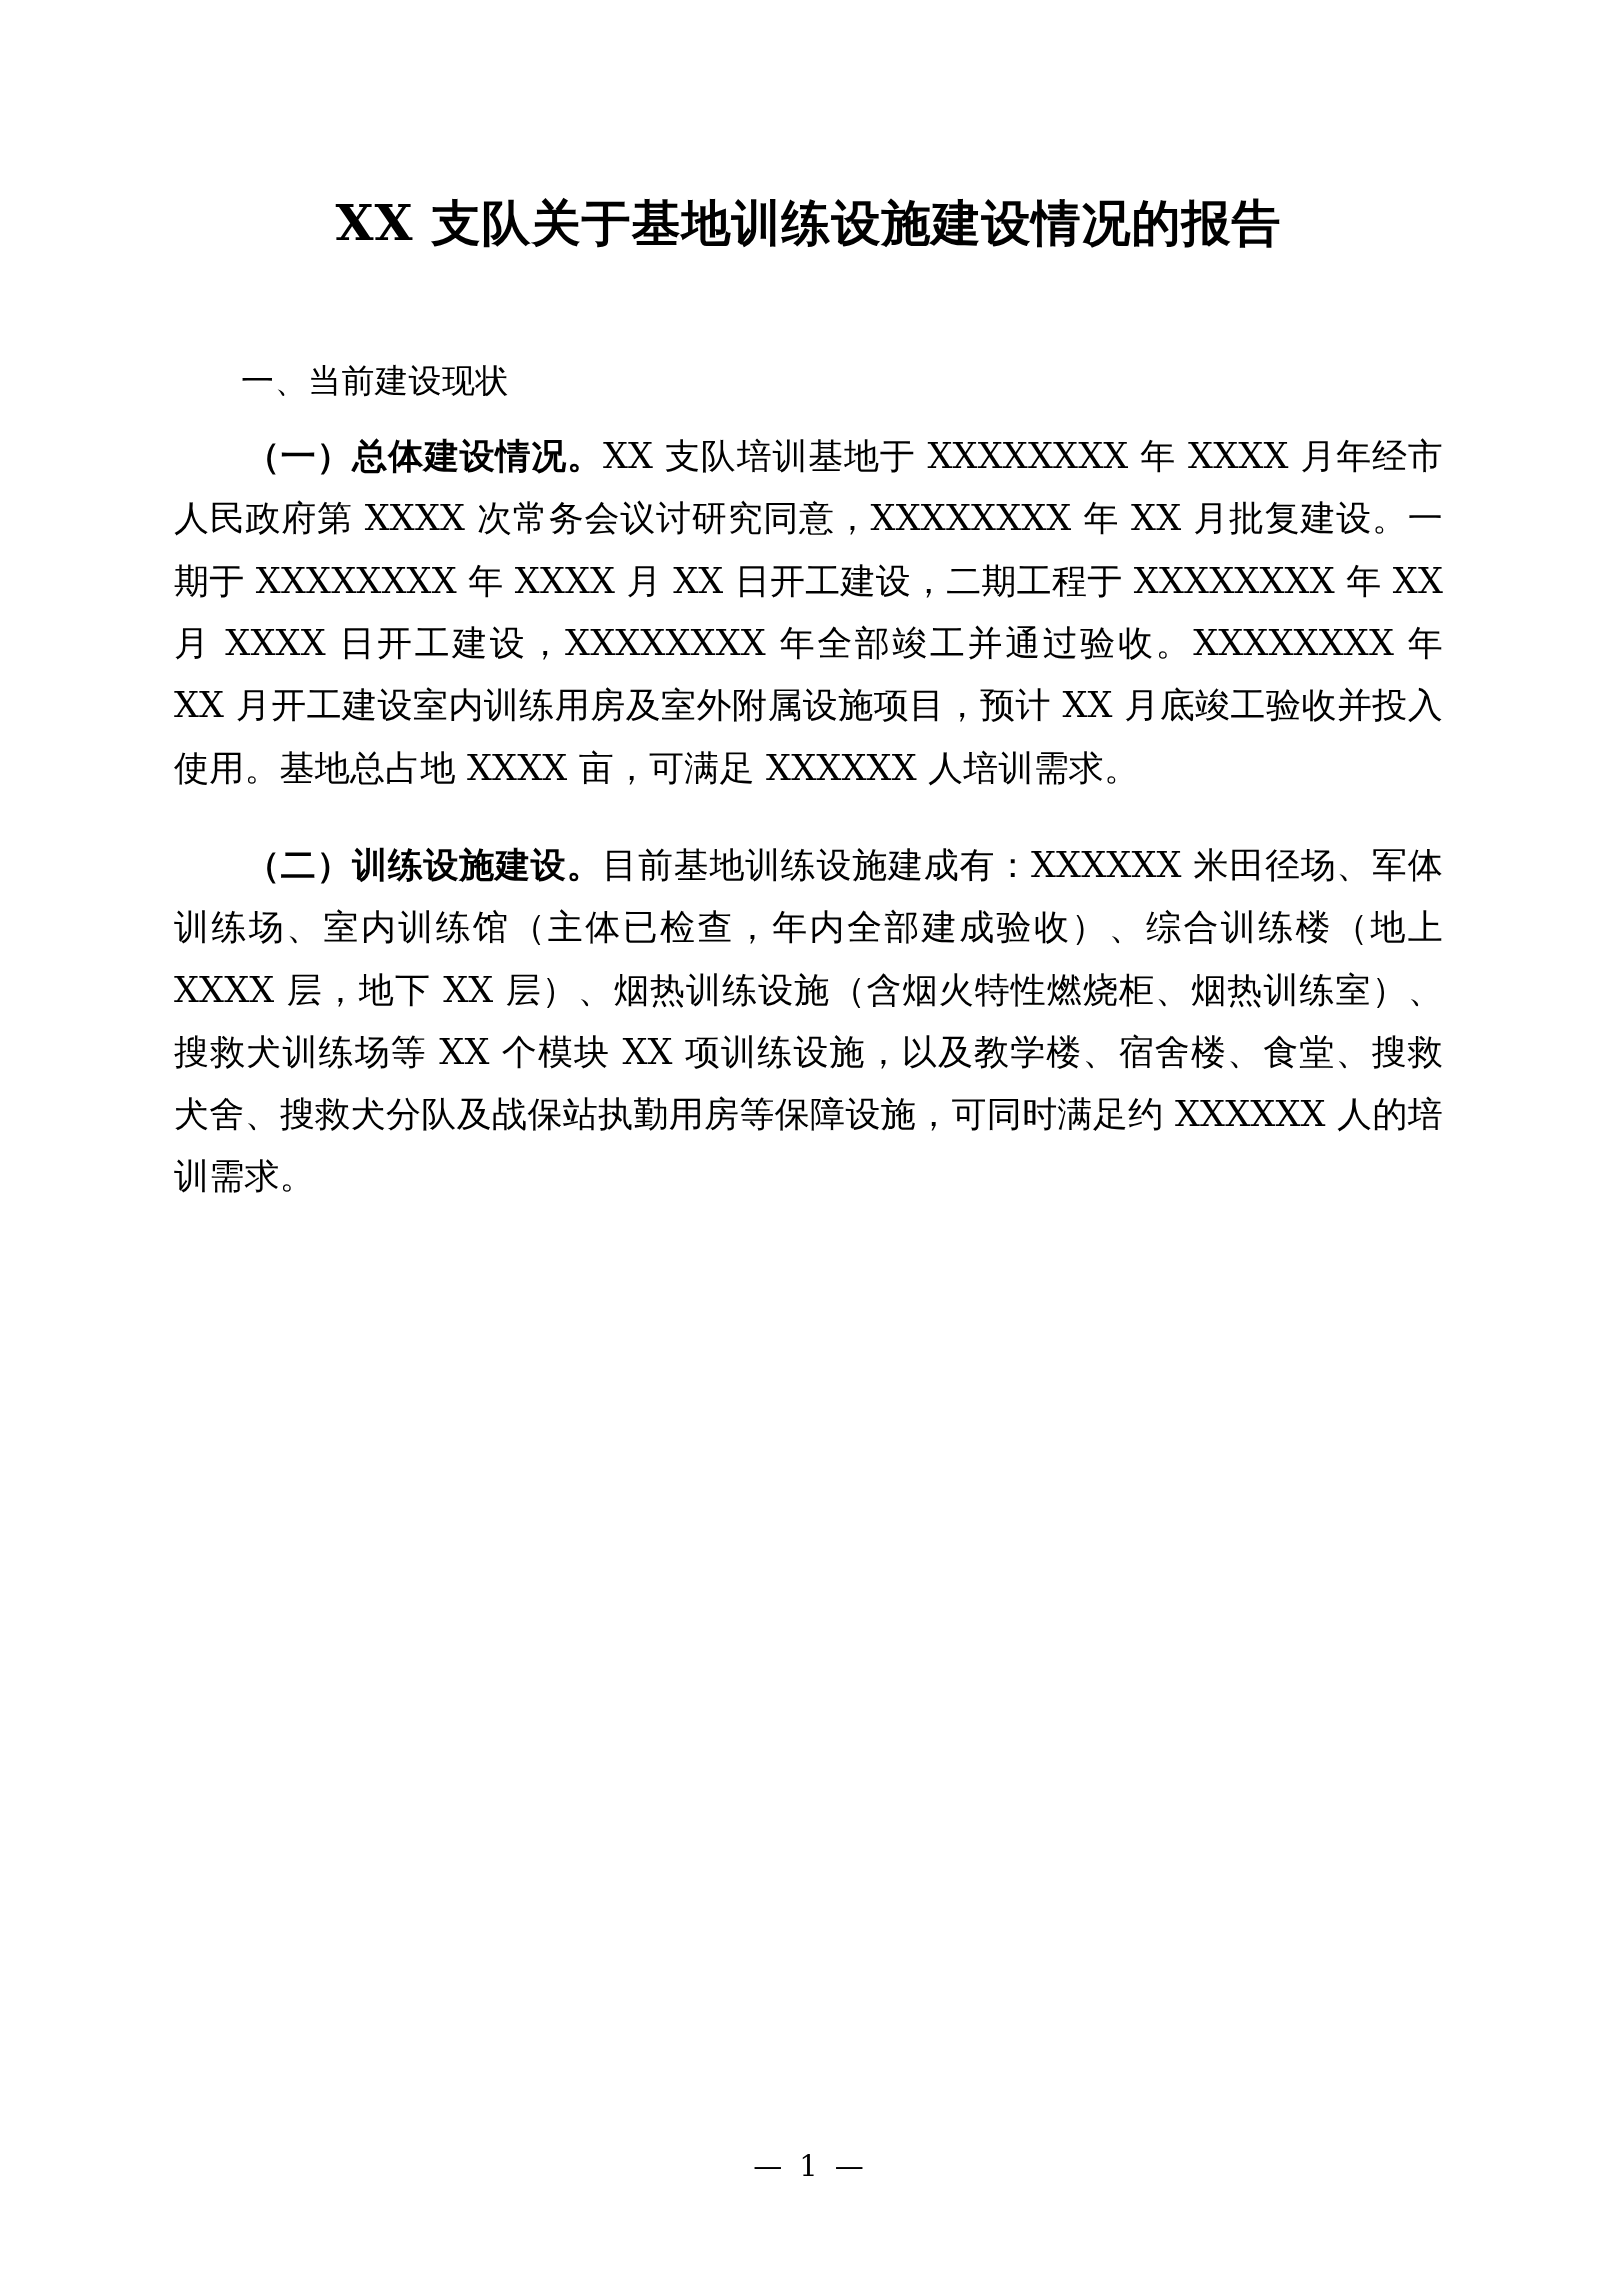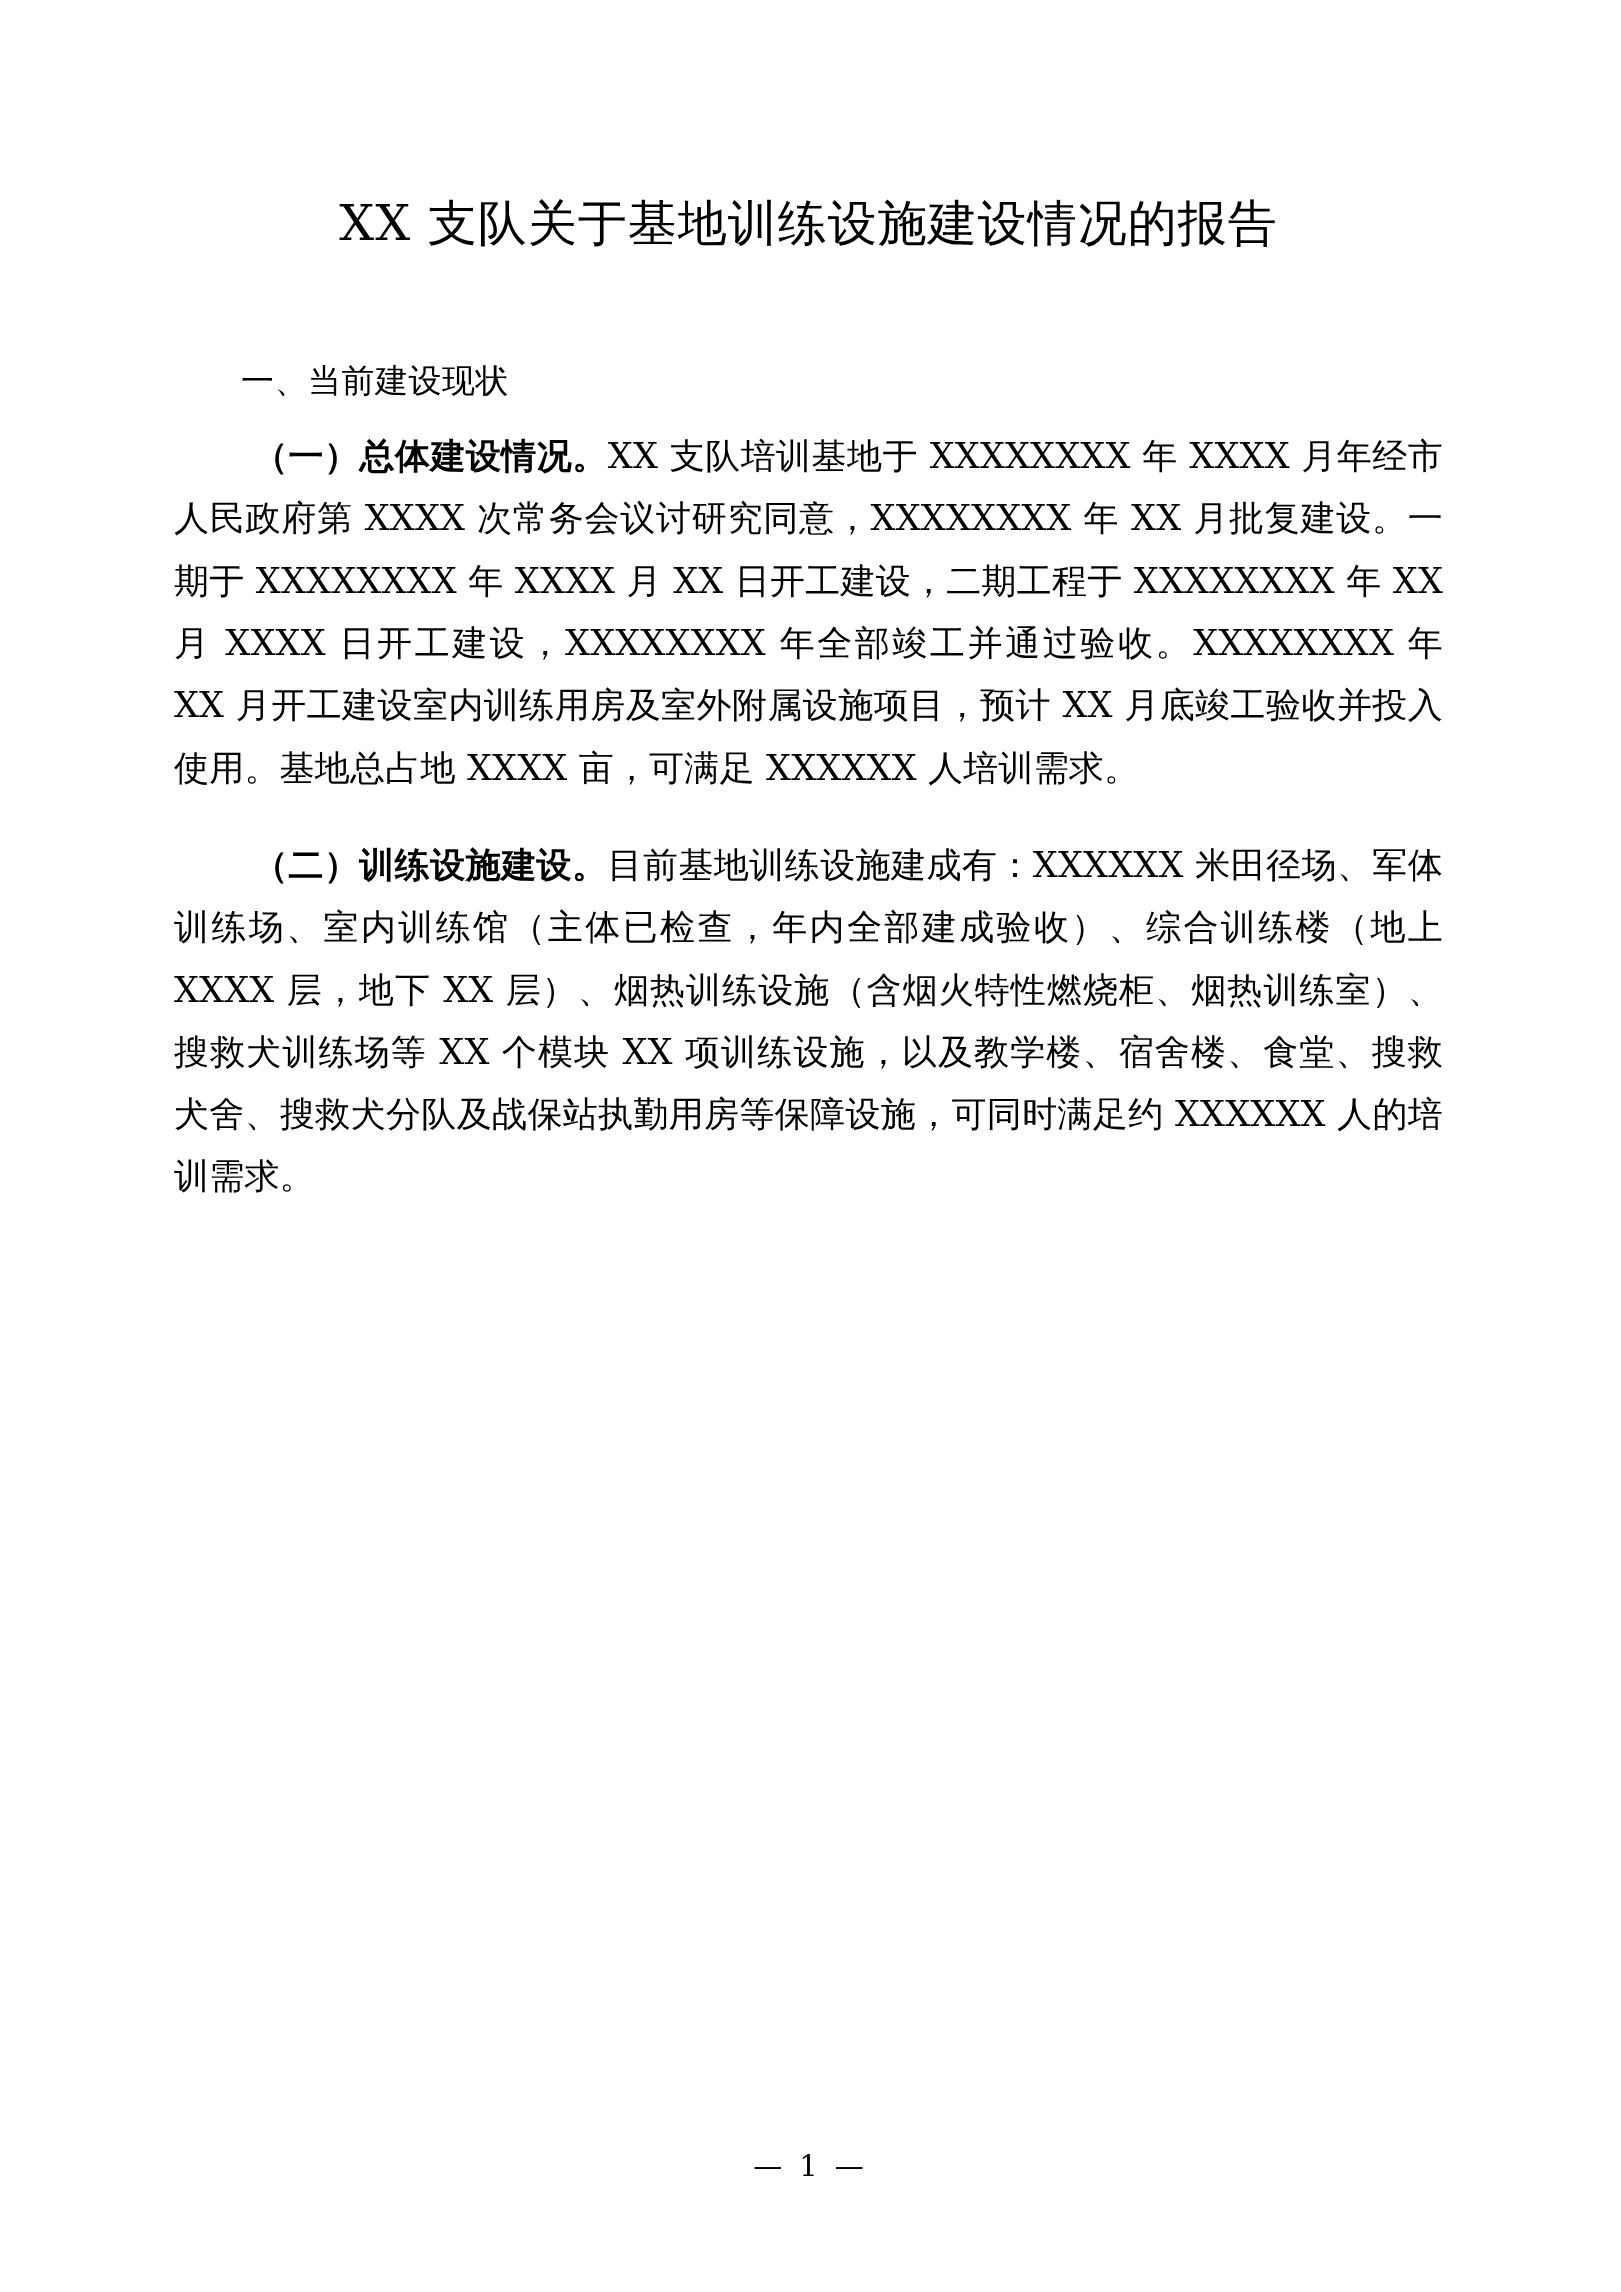--- a/index.html
+++ b/index.html
@@ -19,21 +19,21 @@
     color: #000000;
   }
   .content {
     position: absolute;
     left: 174px;
     top: 0;
     width: 1269px;
   }
   .doc-title {
     font-family: "DejaVu Serif", "Liberation Serif", serif;
-    font-weight: normal;
+    font-weight: bold;
     font-size: 49px;
     line-height: 1.3;
     text-align: center;
     letter-spacing: 1px;
     margin-top: 192px;
     margin-bottom: 8px;
     white-space: nowrap;
   }
   .section-heading {
     font-family: "DejaVu Serif", "Liberation Serif", serif;
@@ -48,21 +48,20 @@
     font-size: 35px;
     line-height: 1.78;
     text-align: justify;
     text-justify: inter-ideograph;
     text-indent: 71px;
     margin-top: 15.7px;
     letter-spacing: 0.2px;
   }
   .para .lead {
     font-weight: bold;
-    margin-left: 8px;
   }
   .footer {
     position: absolute;
     left: 0;
     bottom: 110px;
     width: 100%;
     text-align: center;
     font-size: 29px;
     letter-spacing: 3.9px;
   }

